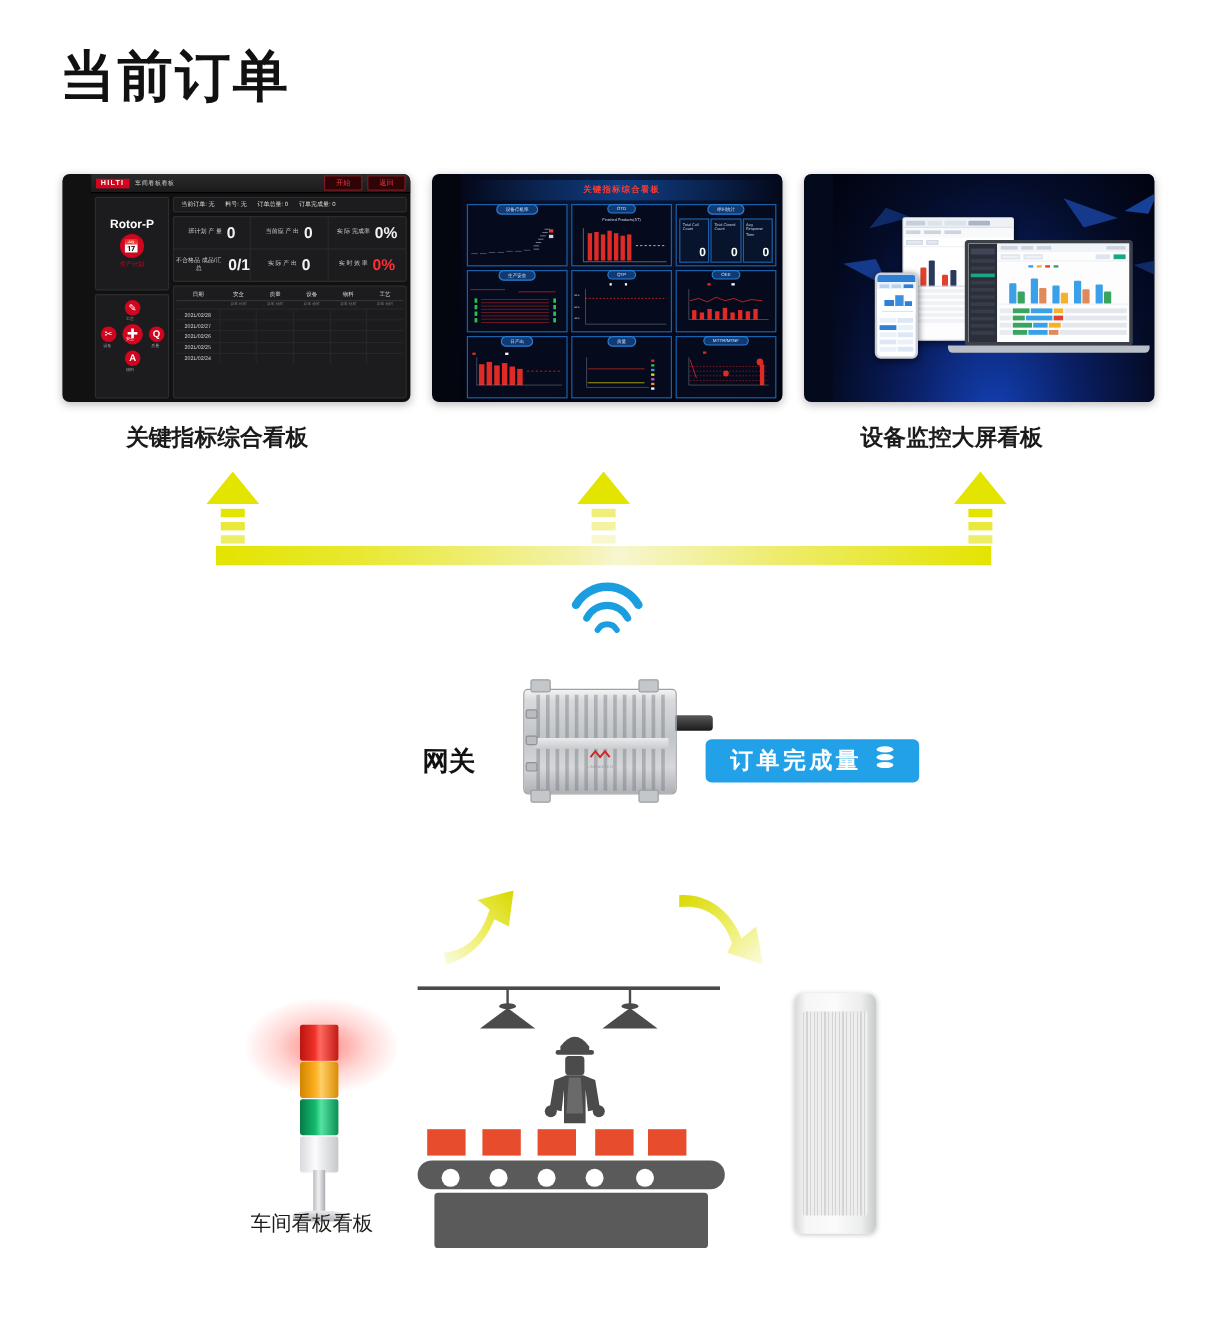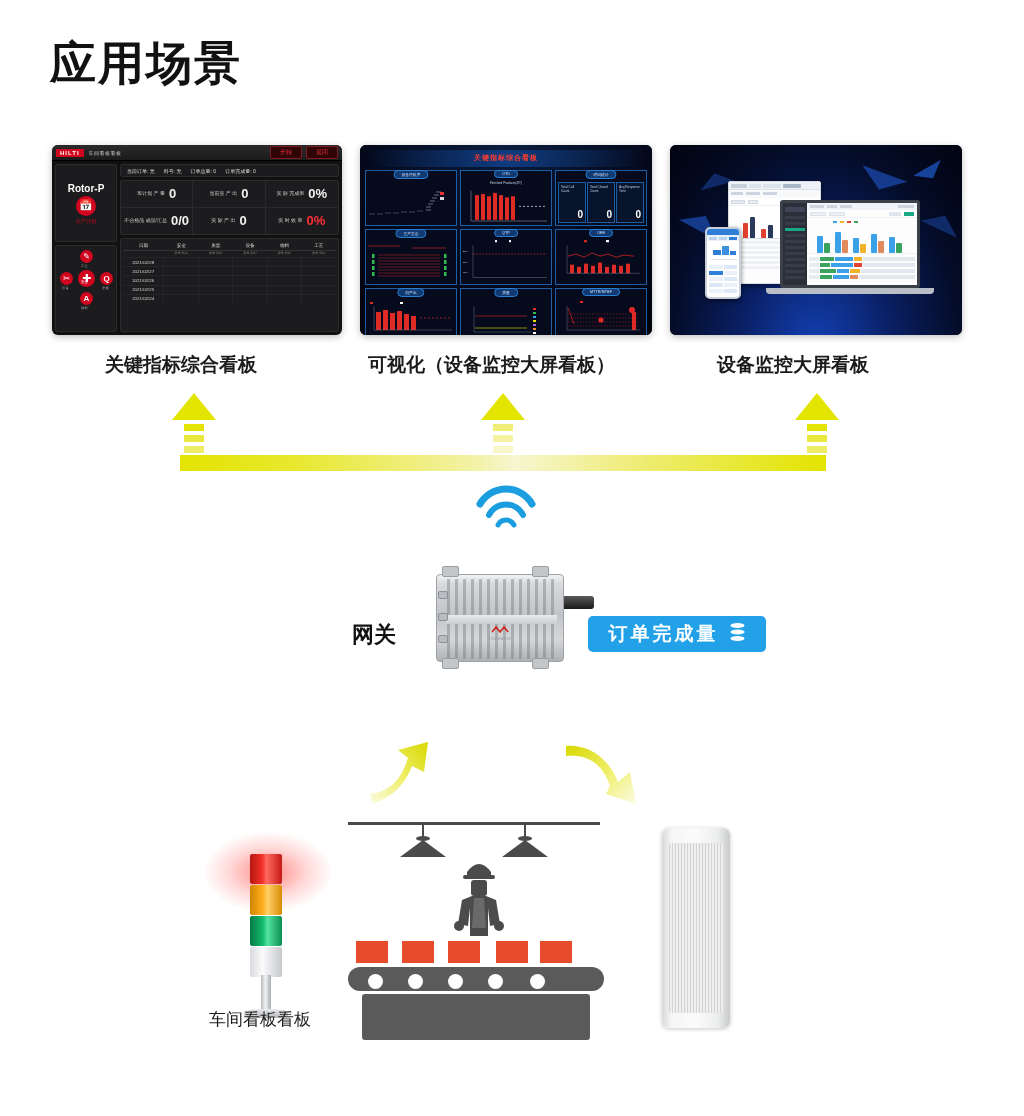--- a/index.html
+++ b/index.html
@@ -21,20 +21,21 @@
     color: #111;
   }
 
   
   .screens { position: absolute; left: 0; top: 145px; width: 1024px; height: 190px; }
   .screen {
     position: absolute;
     border-radius: 6px;
     overflow: hidden;
     box-shadow: 0 2px 7px rgba(0,0,0,.25);
+    padding-left: 24px;
   }
   #screen1 { left: 52px;  top: 0; width: 290px; height: 190px; background:#111; }
   #screen2 { left: 360px; top: 0; width: 292px; height: 190px; background:#03050f; }
   #screen3 { left: 670px; top: 0; width: 292px; height: 190px; background:#030a1c; }
 
   
   .s1-head {
     height: 16px; background: linear-gradient(#2a2a2a,#1b1b1b);
     display:flex; align-items:center; padding: 0 4px; gap:5px;
     border-bottom:1px solid #000;
@@ -235,21 +236,21 @@
   .sp-frame { position:absolute; inset:0; border-radius:7px;
      background: linear-gradient(90deg,#d8d9da 0%,#f6f6f7 14%,#fbfbfb 50%,#eceded 82%,#c9cacb 100%);
      box-shadow:0 1px 4px rgba(0,0,0,.22); }
   .sp-mesh { position:absolute; left:7px; top:15px; right:7px; bottom:15px;
      background: repeating-linear-gradient(90deg,#d3d4d5 0 1px, #eeeeef 1px 3px);
      border-radius:2px; }
 </style>
 </head>
 <body>
 
-<div class="page-title">应用场景</div>
+<div class="page-title">当前订单</div>
 
 <div class="screens">
 
   <div class="screen" id="screen1">
     <div class="s1-head">
       <span class="hilti-logo">HILTI</span>
       <span class="s1-head-title">车间看板看板</span>
       <span class="s1-head-btns">
         <span class="s1-btn">开始</span>
         <span class="s1-btn">返回</span>
@@ -294,21 +295,21 @@
             <span class="kpi-val">0</span>
           </div>
           <div class="kpi">
             <span class="kpi-lab">实  际
 完成率</span>
             <span class="kpi-val">0%</span>
           </div>
           <div class="kpi">
             <span class="kpi-lab">不合格品
 成品/汇总</span>
-            <span class="kpi-val">0/0</span>
+            <span class="kpi-val">0/1</span>
           </div>
           <div class="kpi">
             <span class="kpi-lab">实  际
 产  出</span>
             <span class="kpi-val">0</span>
           </div>
           <div class="kpi">
             <span class="kpi-lab">实  时
 效  率</span>
             <span class="kpi-val red">0%</span>
@@ -762,21 +763,20 @@
               <div style="flex:1;height:4px;background:#dce8f5"></div>
             </div>
         </div>
       </div>
     </div>
   </div>
 </div>
 
 <div class="captions">
   <div class="caption" id="cap1">关键指标综合看板</div>
-  <div class="caption" id="cap2">可视化（设备监控大屏看板）</div>
   <div class="caption" id="cap3">设备监控大屏看板</div>
 </div>
 
 <div class="uparrow" id="arr1">
   <div class="ua-head"></div>
   <div class="ua-seg" style="background:#e3e400"></div>
   <div class="ua-seg" style="background:#e9e93d"></div>
   <div class="ua-seg" style="background:#eeee66"></div>
 </div>
 <div class="uparrow" id="arr2">

